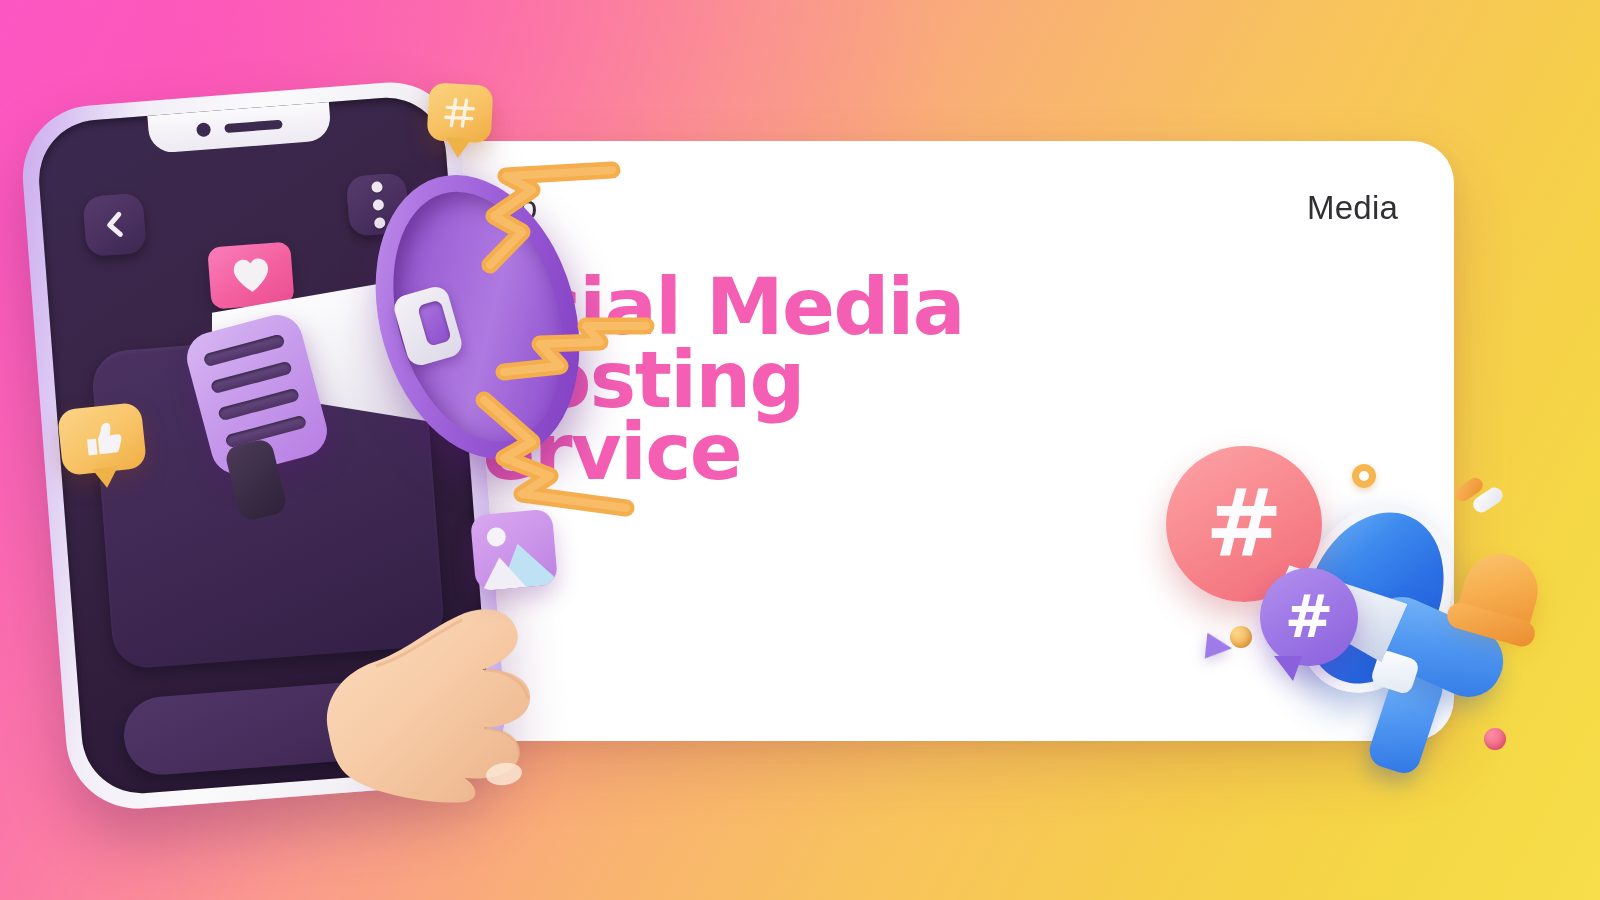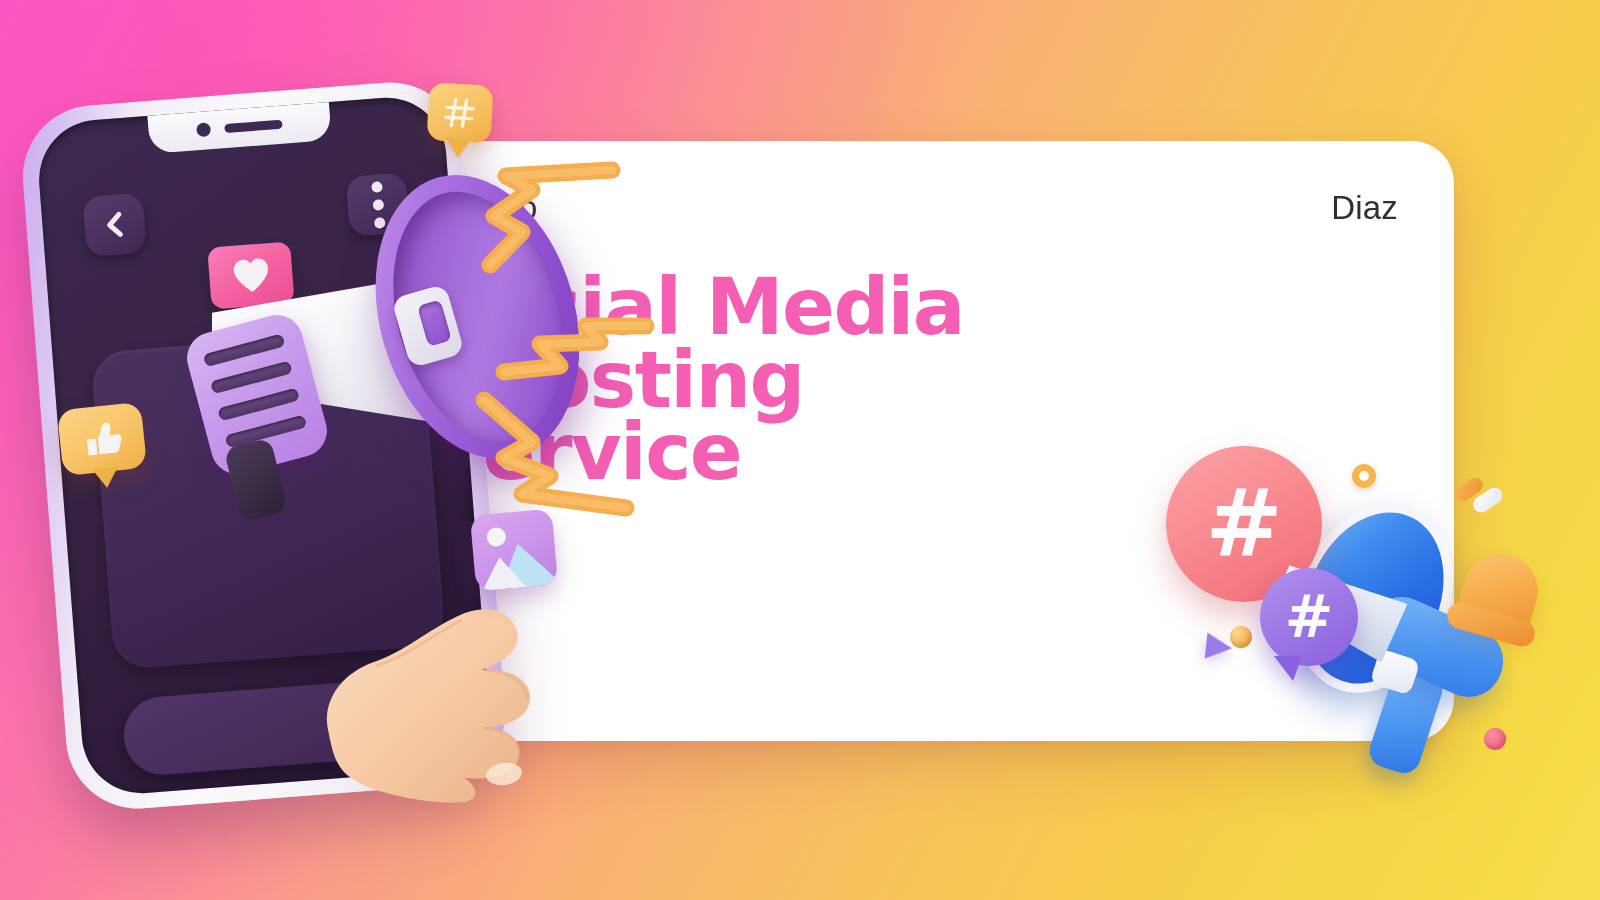--- a/index.html
+++ b/index.html
@@ -302,21 +302,21 @@
   }
 </style>
 </head>
 <body>
 
 <div id="poster">
 
   <div class="card">
     <div class="card-header">
       <div class="hdr-name">Manalo</div>
-      <div class="hdr-name">Diaz</div>
+      <div class="hdr-name">Media</div>
     </div>
 
     <h1 class="headline">
       <span class="ln">Social Media</span>
       <span class="ln">Boosting</span>
       <span class="ln">Service</span>
     </h1>
   </div>
 
   <div class="phone">

